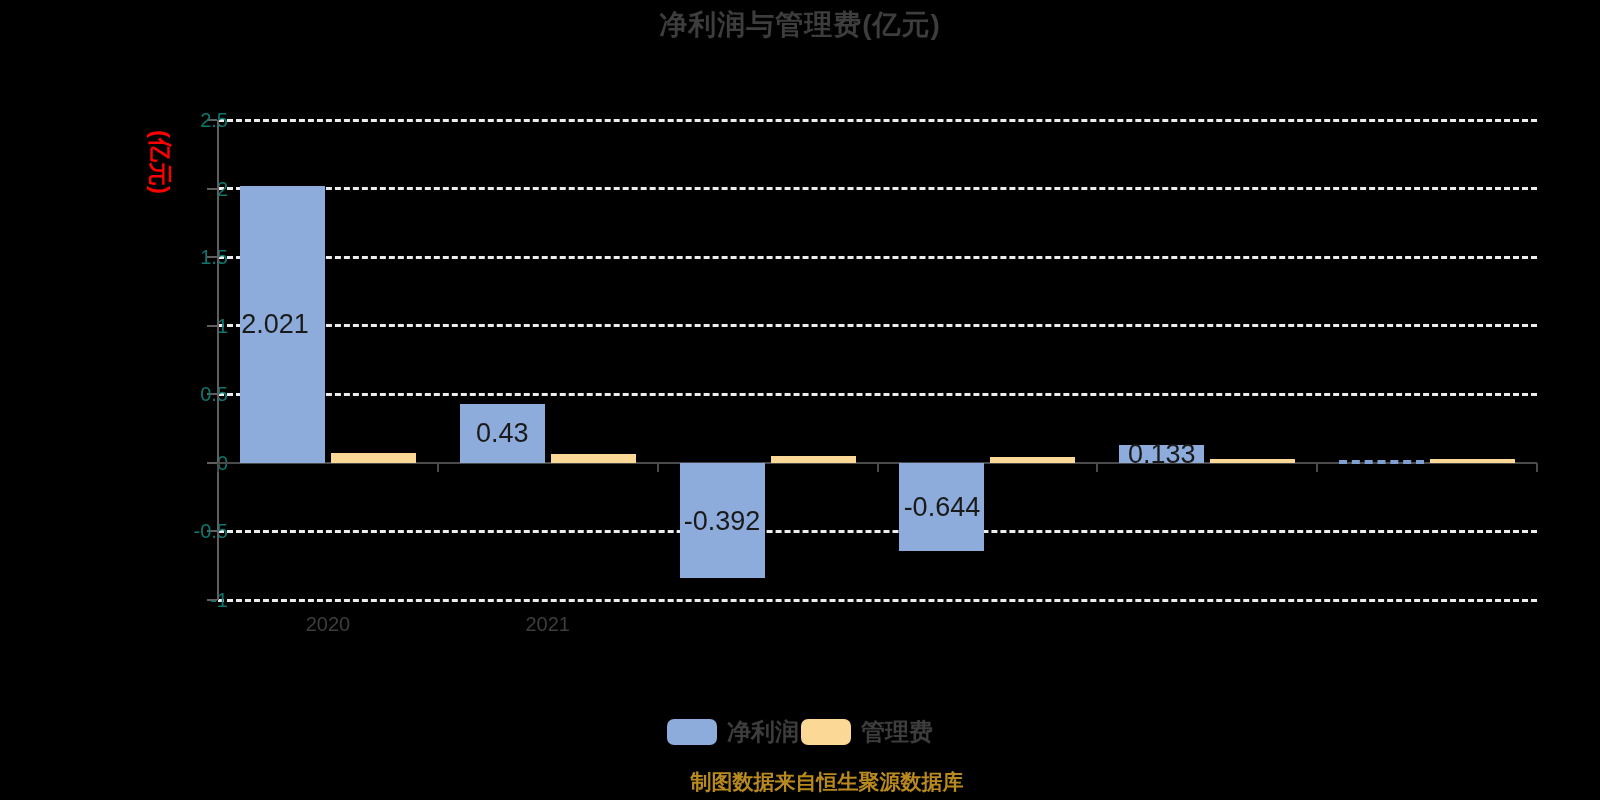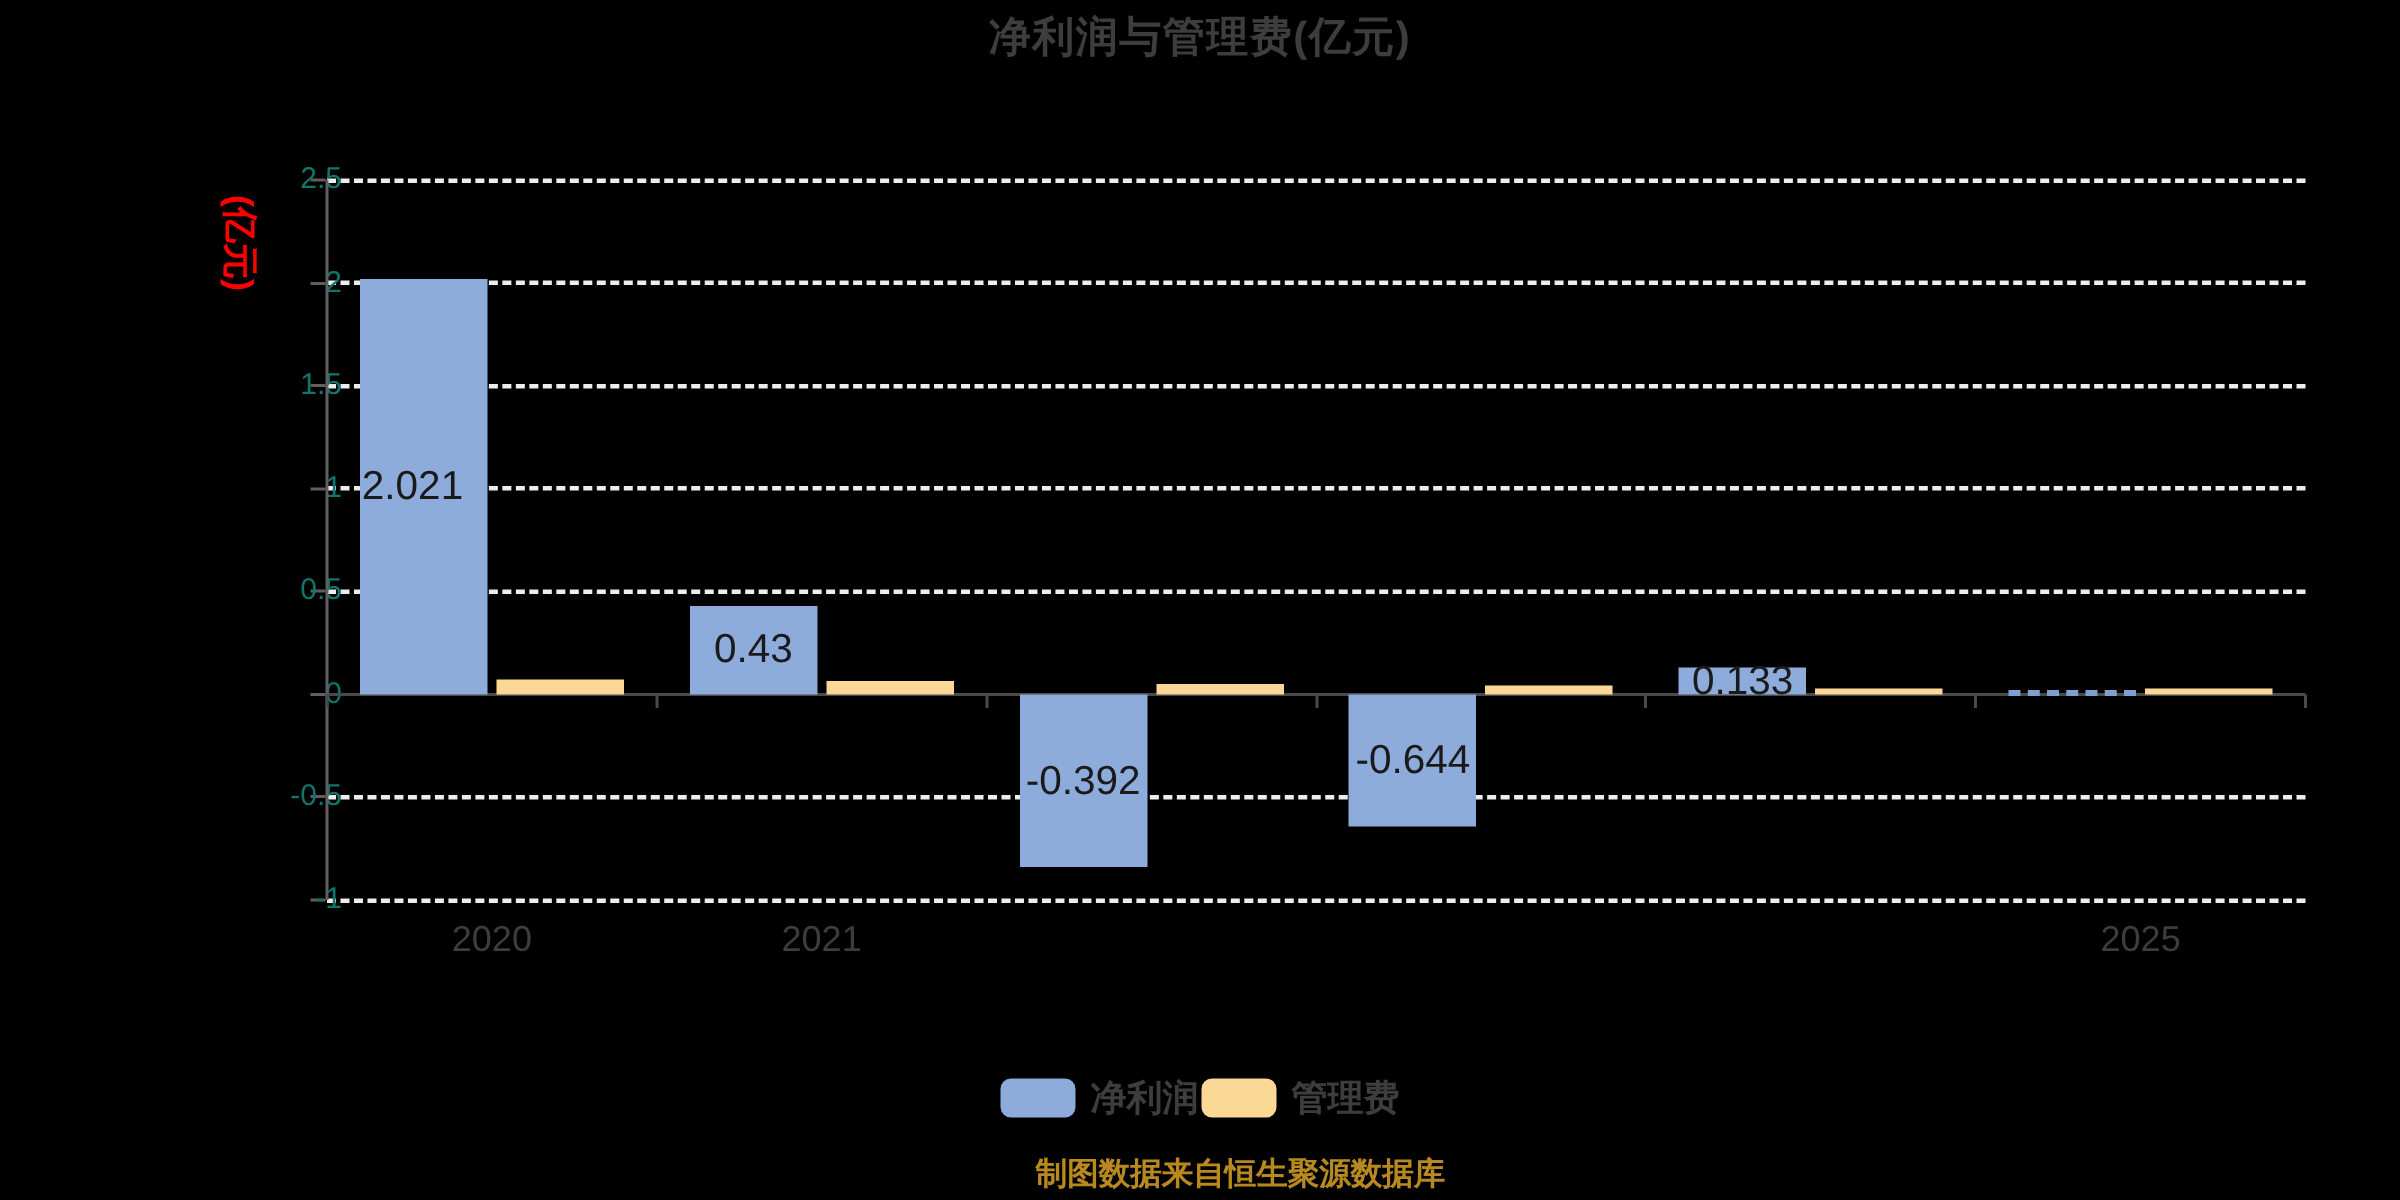--- a/index.html
+++ b/index.html
@@ -26,21 +26,21 @@
     color:#0f766e;font-size:20px;white-space:nowrap;margin-left:24px;
   }
   .zero-line{position:absolute;left:0;width:1319px;height:2px;background:#4a4a4a;}
   .x-tick{position:absolute;width:2px;height:9px;background:#4a4a4a;}
   .bar{position:absolute;}
   .bar-dashed{position:absolute;height:0;border-top:4px dashed #7f9fd1;}
   .bar-label{
     position:absolute;width:130px;text-align:center;transform:translate(-50%,-50%);
     color:#1a1a1a;font-size:27px;white-space:nowrap;
   }
-  .x-label{position:absolute;text-align:center;color:#3d3d3d;font-size:24px;}
+  .x-label{position:absolute;text-align:center;color:#3d3d3d;font-size:20px;}
   .legend{
     position:absolute;top:716px;left:0;width:1600px;
     display:flex;justify-content:center;align-items:center;gap:2px;
   }
   .legend-item{display:flex;align-items:center;gap:10px;cursor:pointer;}
   .legend-swatch{width:50px;height:26px;border-radius:7px;}
   .legend-label{font-size:24px;font-weight:600;color:#3d3d3d;}
   .source-note{
     position:absolute;top:768px;left:0;width:1600px;text-align:center;
     color:#b8891e;font-size:21px;font-weight:bold;padding-left:27px;
@@ -98,21 +98,20 @@
     <div class="bar-label" style="left: 504.083px; top: 400.594px;">-0.392</div>
     <div class="bar" style="left: 552.583px; width: 85px; top: 335.863px; height: 6.99429px; background: rgb(251, 216, 149);"></div>
     <div class="bar" style="left: 681.417px; width: 85px; top: 342.857px; height: 88.32px; background: rgb(141, 172, 219);"></div>
     <div class="bar-label" style="left: 723.917px; top: 387.017px;">-0.644</div>
     <div class="bar" style="left: 772.417px; width: 85px; top: 336.823px; height: 6.03429px; background: rgb(251, 216, 149);"></div>
     <div class="bar" style="left: 901.25px; width: 85px; top: 324.617px; height: 18.24px; background: rgb(141, 172, 219);"></div>
     <div class="bar-label" style="left: 943.75px; top: 333.737px;">0.133</div>
     <div class="bar" style="left: 992.25px; width: 85px; top: 339.291px; height: 3.56571px; background: rgb(251, 216, 149);"></div>
     <div class="bar-dashed" style="left: 1121.08px; width: 85px; top: 339.857px;"></div>
     <div class="bar" style="left: 1212.08px; width: 85px; top: 338.88px; height: 3.97714px; background: rgb(251, 216, 149);"></div>
-    <div class="x-label" style="left: 1099.17px; width: 219.833px; top: 493px;">2025</div>
   </div>
 
 <div class="legend">
   <div class="legend-item">
     <span class="legend-swatch" style="background: rgb(141, 172, 219);"></span>
     <span class="legend-label">净利润</span>
   </div>
   <div class="legend-item">
     <span class="legend-swatch" style="background: rgb(251, 216, 149);"></span>
     <span class="legend-label">管理费</span>

